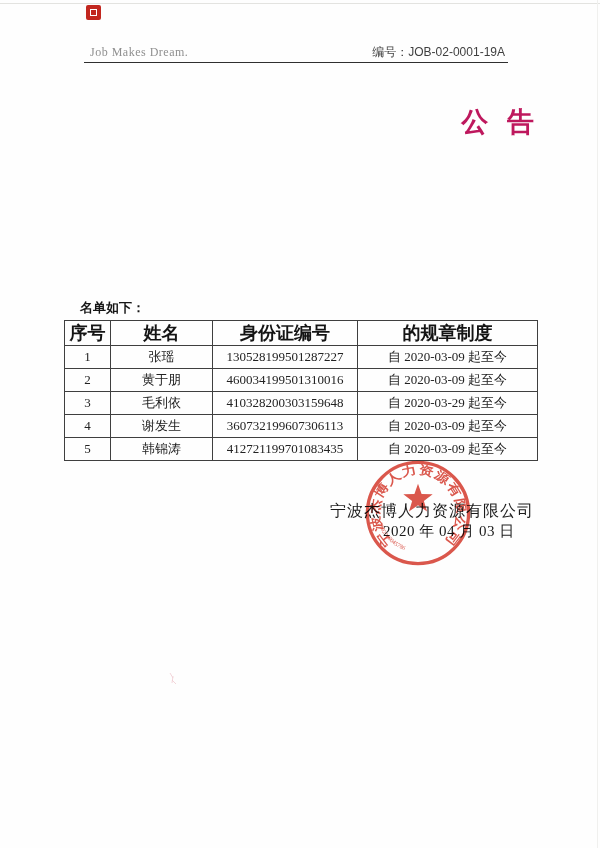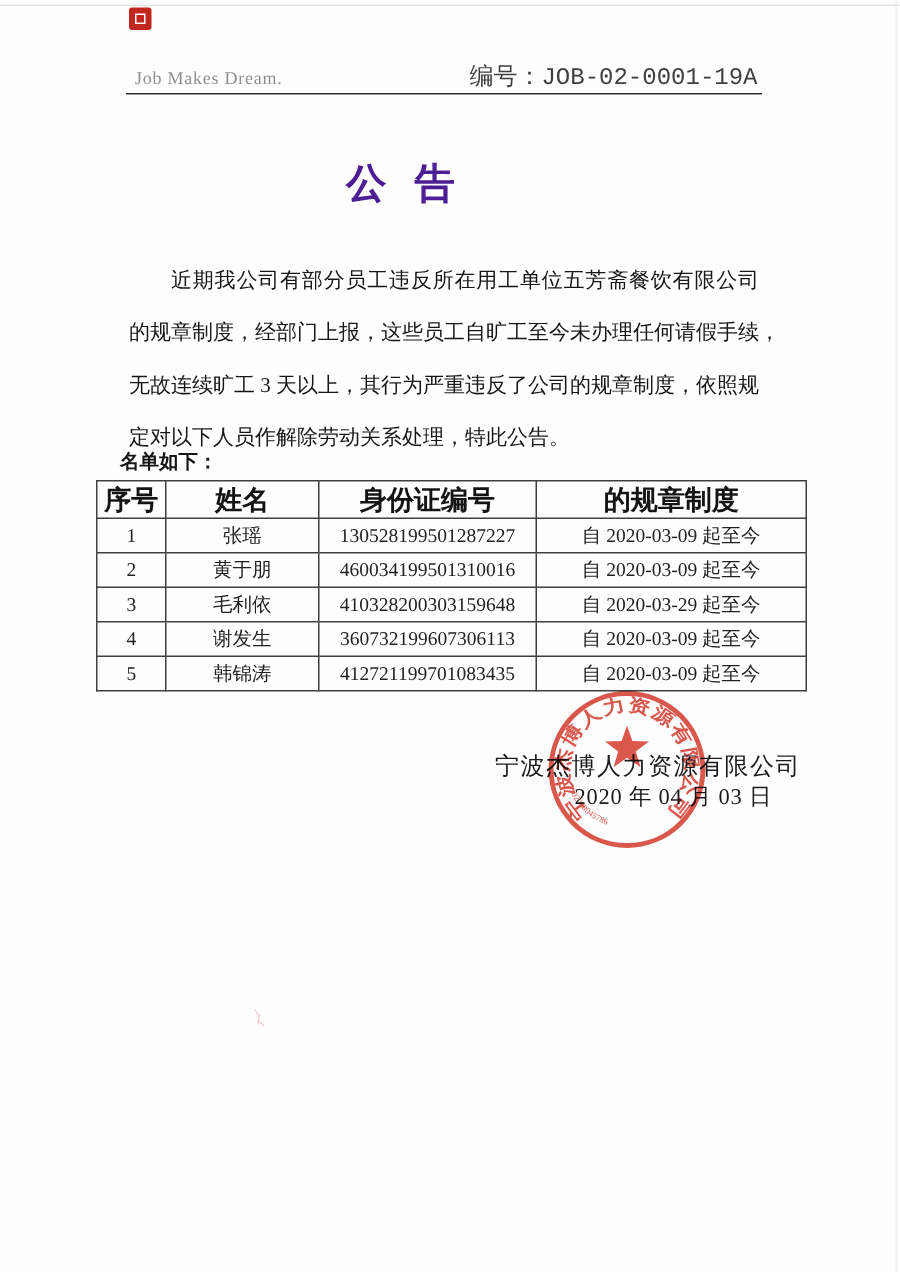--- a/index.html
+++ b/index.html
@@ -10,26 +10,26 @@
   .scan-edge-top { position:absolute; left:0; top:3px; width:600px; height:1px; background:#e3e3e0; }
   .scan-edge-right { position:absolute; right:2px; top:0; width:1px; height:848px; background:#f0f0ee; }
 
   .logo-mark { position:absolute; left:86px; top:5px; width:15px; height:15px;
                background:#c2271f; border-radius:2px; }
   .logo-mark .inner { position:absolute; left:4px; top:4px; width:7px; height:7px;
                border:1px solid #ffffff; }
 
   .slogan { position:absolute; left:90px; top:44px; font-family:Liberation Serif, serif;
             font-size:12px; line-height:16px; color:#8f8f8f; letter-spacing:.5px; }
-  .doc-no { position:absolute; right:95px; top:44px; font-family:Liberation Mono, monospace;
-            font-size:16px; line-height:16px; color:#3f3f3f; }
+  .doc-no { position:absolute; right:95px; top:44px; font-family:Liberation Sans, sans-serif;
+            font-size:12px; line-height:16px; color:#3f3f3f; }
   .header-rule { position:absolute; left:84px; top:62px; width:424px; height:1px; background:#2f2f2f; }
 
-  .notice-title { position:absolute; left:0; top:104px; width:540px; text-align:center;
-                  font-size:27px; font-weight:700; letter-spacing:6px; line-height:36px; color:#4c1d95; }
+  .notice-title { position:absolute; left:0; top:104px; width:540px; text-align:right;
+                  font-size:27px; font-weight:700; letter-spacing:6px; line-height:36px; color:#be185d; }
 
   .body-text { position:absolute; left:86px; top:170px; width:420px; font-size:14px; color:#161616; }
   .body-text .line { height:35px; line-height:35px; white-space:nowrap;
                      text-align:justify; text-align-last:justify; }
   .body-text .line.first { text-indent:28px; }
   .body-text .line.last { text-align-last:left; }
 
   .list-label { position:absolute; left:80px; top:299px; font-family:Liberation Mono, monospace;
                 font-size:13px; font-weight:700; color:#161616; }
 
@@ -59,26 +59,20 @@
   <div class="logo-mark">
     <div class="inner"></div>
   </div>
 
   <div class="slogan">Job Makes Dream.</div>
   <div class="doc-no">编号：JOB-02-0001-19A</div>
   <div class="header-rule"></div>
 
   <div class="notice-title">公 告</div>
 
-  <div class="body-text">
-    <div class="line first">近期我公司有部分员工违反所在用工单位五芳斋餐饮有限公司</div>
-    <div class="line">的规章制度，经部门上报，这些员工自旷工至今未办理任何请假手续，</div>
-    <div class="line">无故连续旷工 3 天以上，其行为严重违反了公司的规章制度，依照规</div>
-    <div class="line last">定对以下人员作解除劳动关系处理，特此公告。</div>
-  </div>
 
   <div class="list-label">名单如下：</div>
 
   <table class="notice-table">
     <colgroup>
       <col style="width:46px">
         <col style="width:102px">
         <col style="width:145px">
         <col style="width:180px">
     </colgroup>

